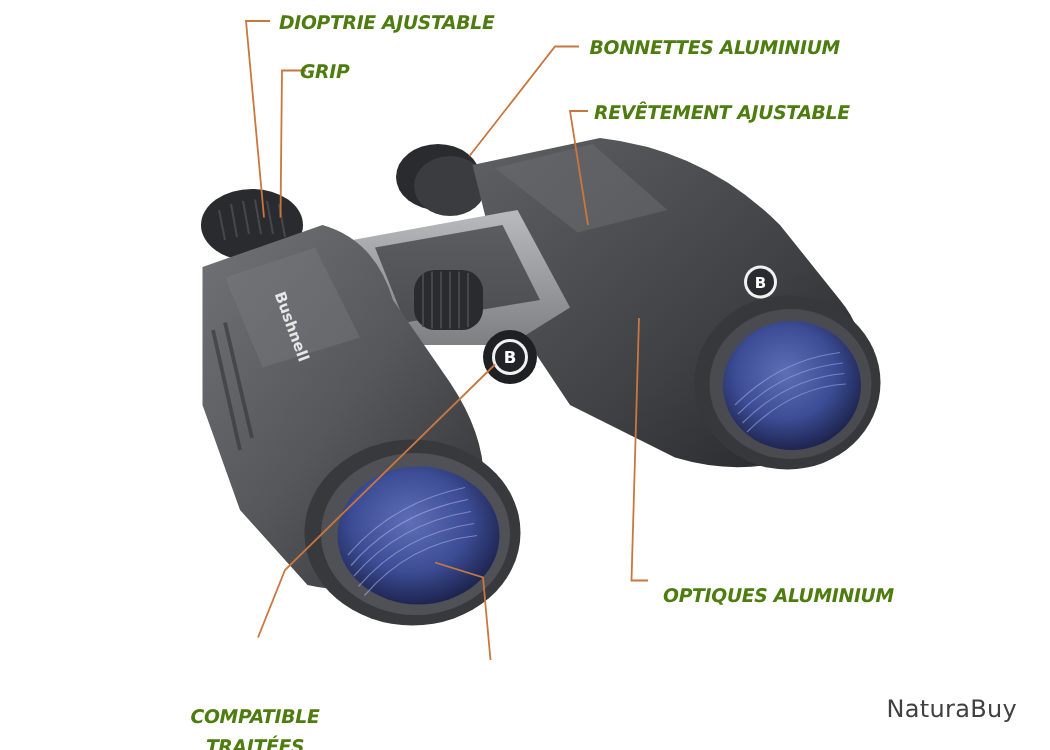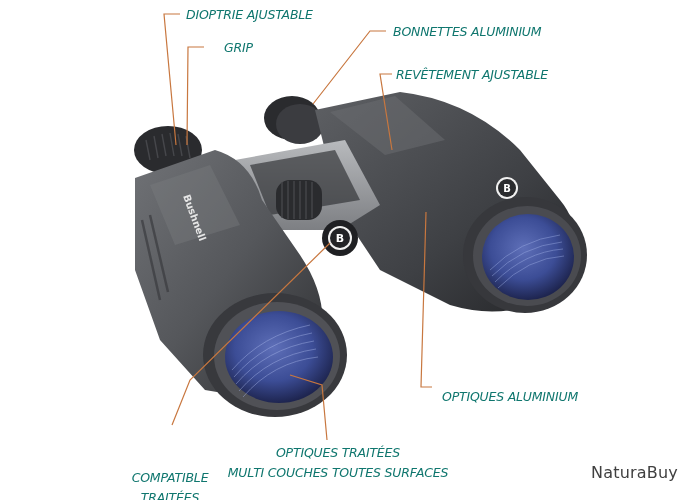--- a/index.html
+++ b/index.html
@@ -5,23 +5,23 @@
     html, body { margin: 0; padding: 0; }
     body {
       width: 700px; height: 500px; overflow: hidden;
       background: #ffffff; position: relative;
       font-family: "DejaVu Sans", "Liberation Sans", sans-serif;
     }
     .stage { position: absolute; left: 0; top: 0; width: 700px; height: 500px; }
     .label {
       position: absolute;
       font-family: "DejaVu Sans", "Liberation Sans", sans-serif;
-      font-weight: normal; font-style: italic;
+      font-weight: bold; font-style: italic;
       font-size: 12.5px; letter-spacing: -0.2px;
-      color: #0f766e; white-space: nowrap; line-height: 14px;
+      color: #4d7c0f; white-space: nowrap; line-height: 14px;
     }
     .label.center { text-align: center; }
     .watermark {
       position: absolute; right: 22px; bottom: 18px;
       font-family: "DejaVu Sans", "Liberation Sans", sans-serif;
       font-size: 16px; color: #404040; letter-spacing: 0.2px;
     }
     svg { position: absolute; left: 0; top: 0; }
   </style>
 </head>
@@ -136,29 +136,25 @@
       <polyline points="204,47 188,47 187,145"></polyline>
       <polyline points="386,31 370,31 313,104"></polyline>
       <polyline points="392,74 380,74 392,150"></polyline>
       <polyline points="432,387 421,387 426,212"></polyline>
       <polyline points="172,425 190,380 330,243"></polyline>
       <polyline points="327,440 322,385 290,375"></polyline>
     </g>
   </svg>
 
   <div class="label" style="left:186px; top:8px;">DIOPTRIE AJUSTABLE</div>
-  <div class="label" style="left:224px; top:41px;">GRIP</div>
+  <div class="label" style="left:200px; top:41px;">GRIP</div>
   <div class="label" style="left:393px; top:25px;">BONNETTES ALUMINIUM</div>
   <div class="label" style="left:396px; top:68px;">REVÊTEMENT AJUSTABLE</div>
   <div class="label" style="left:442px; top:390px;">OPTIQUES ALUMINIUM</div>
 
   <div class="label center" style="left:110px; top:436px; width:120px;margin-top:35px;">
     <div>COMPATIBLE</div>
     <div style="margin-top:6px;">TRAITÉES</div>
   </div>
 
-  <div class="label center" style="left:215px; top:446px; width:246px;">
-    <div>OPTIQUES TRAITÉES</div>
-    <div style="margin-top:6px;">MULTI COUCHES TOUTES SURFACES</div>
-  </div>
 
   <div class="watermark">NaturaBuy</div>
 </div>
 
 </body></html>

